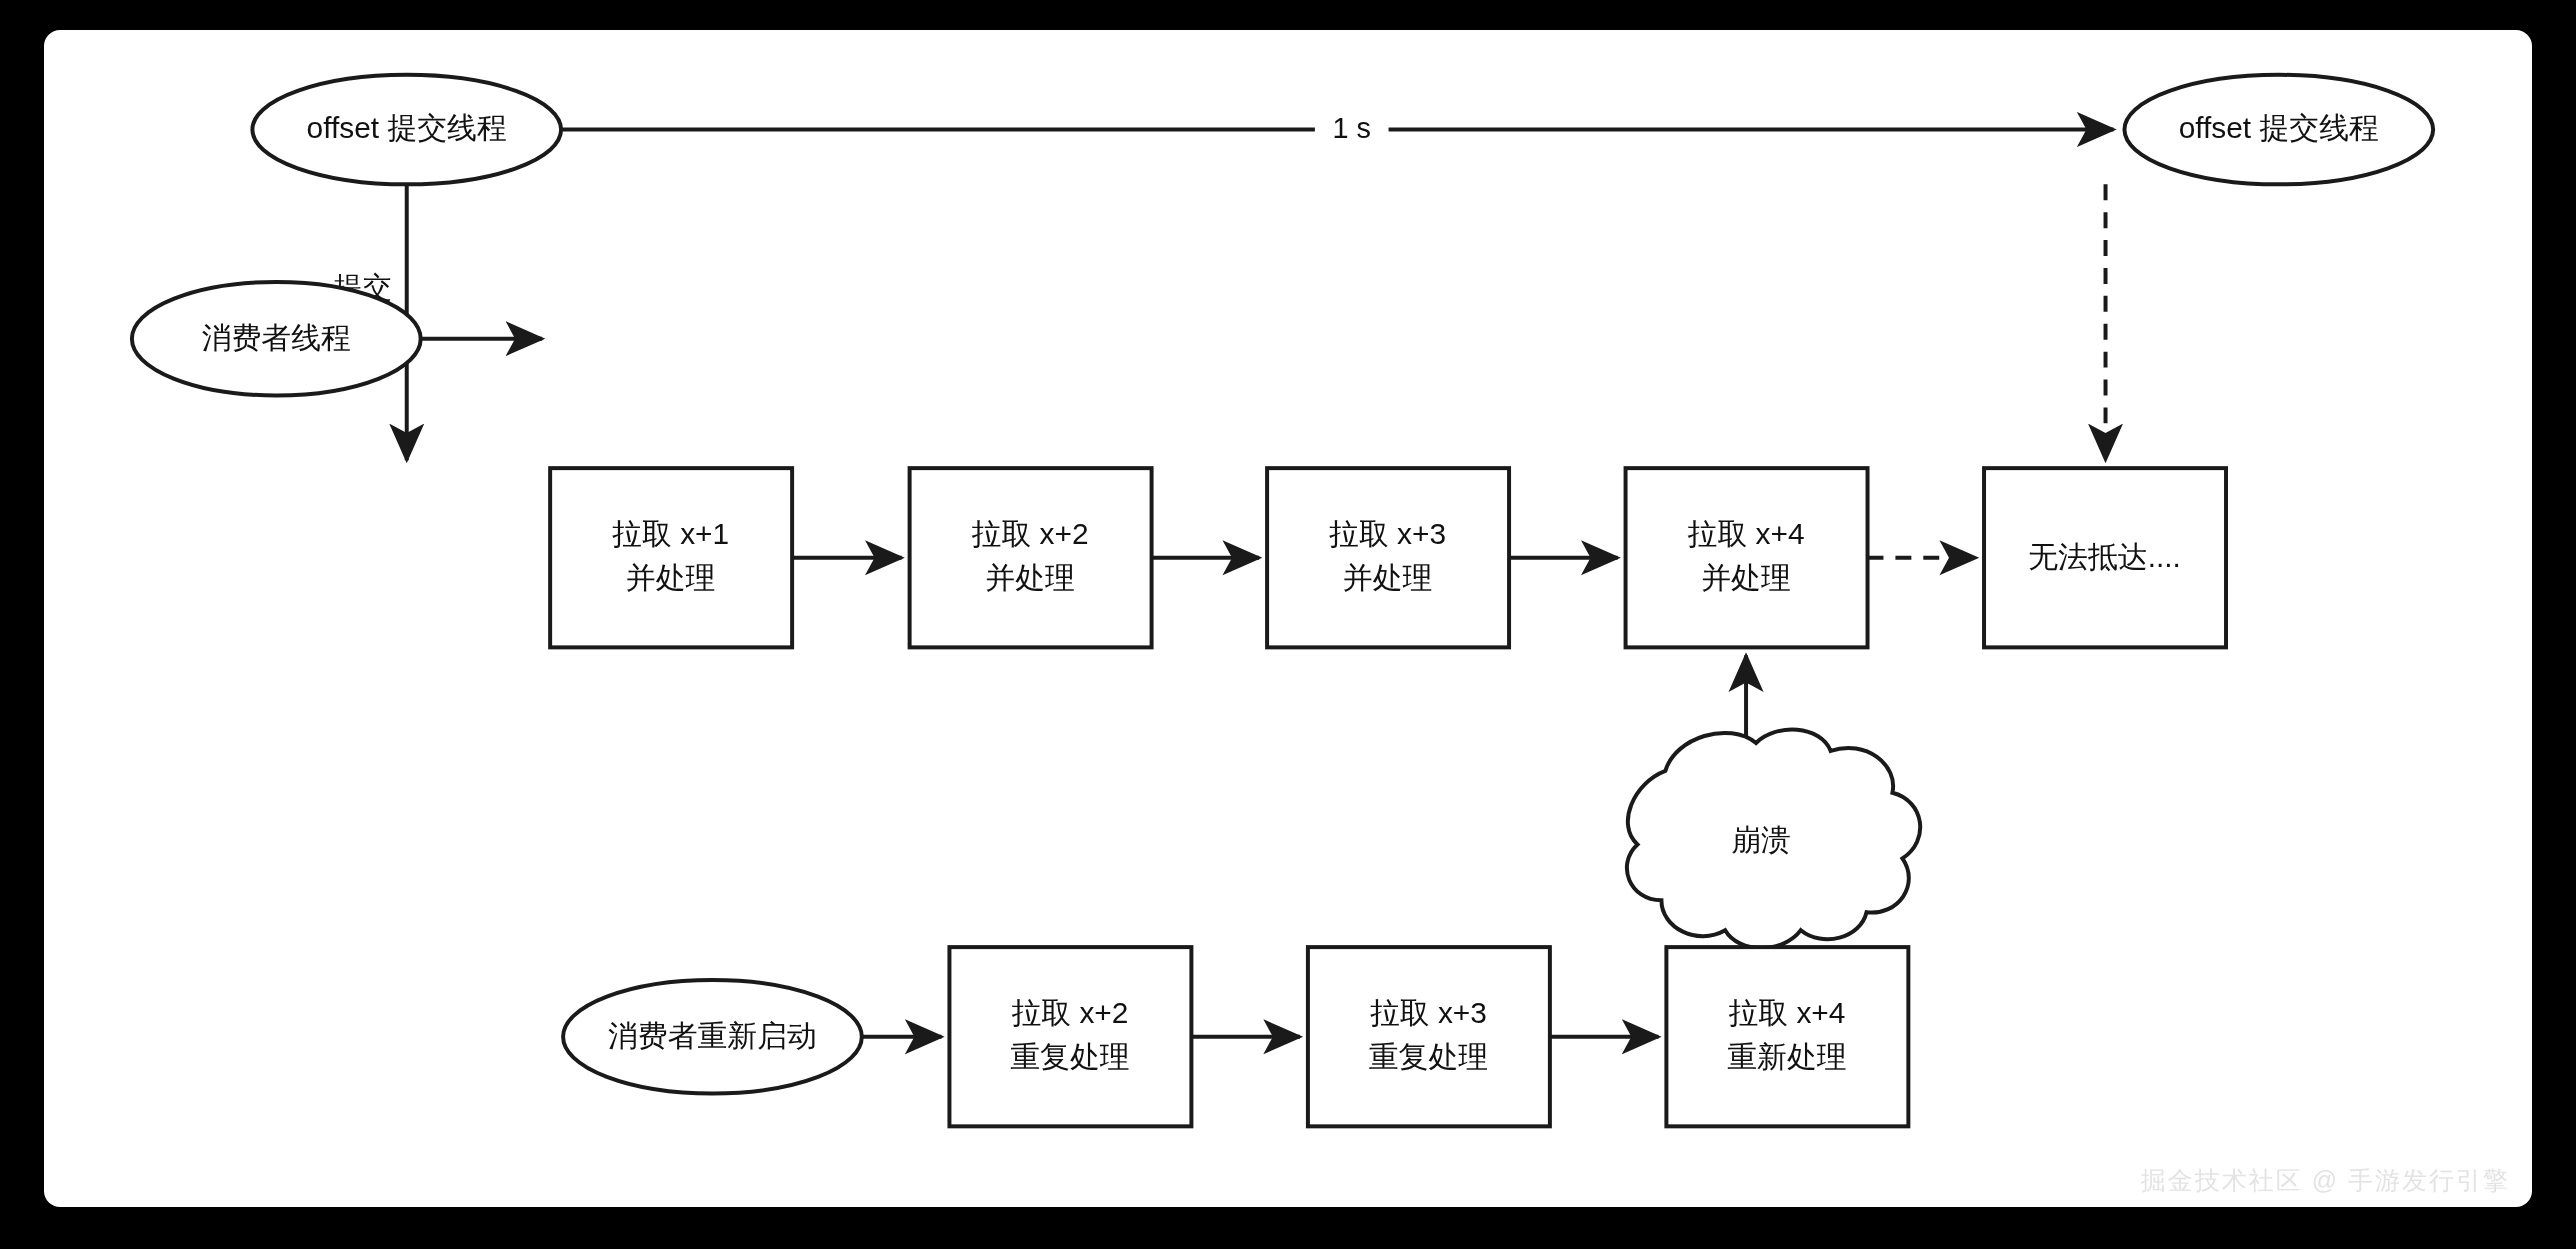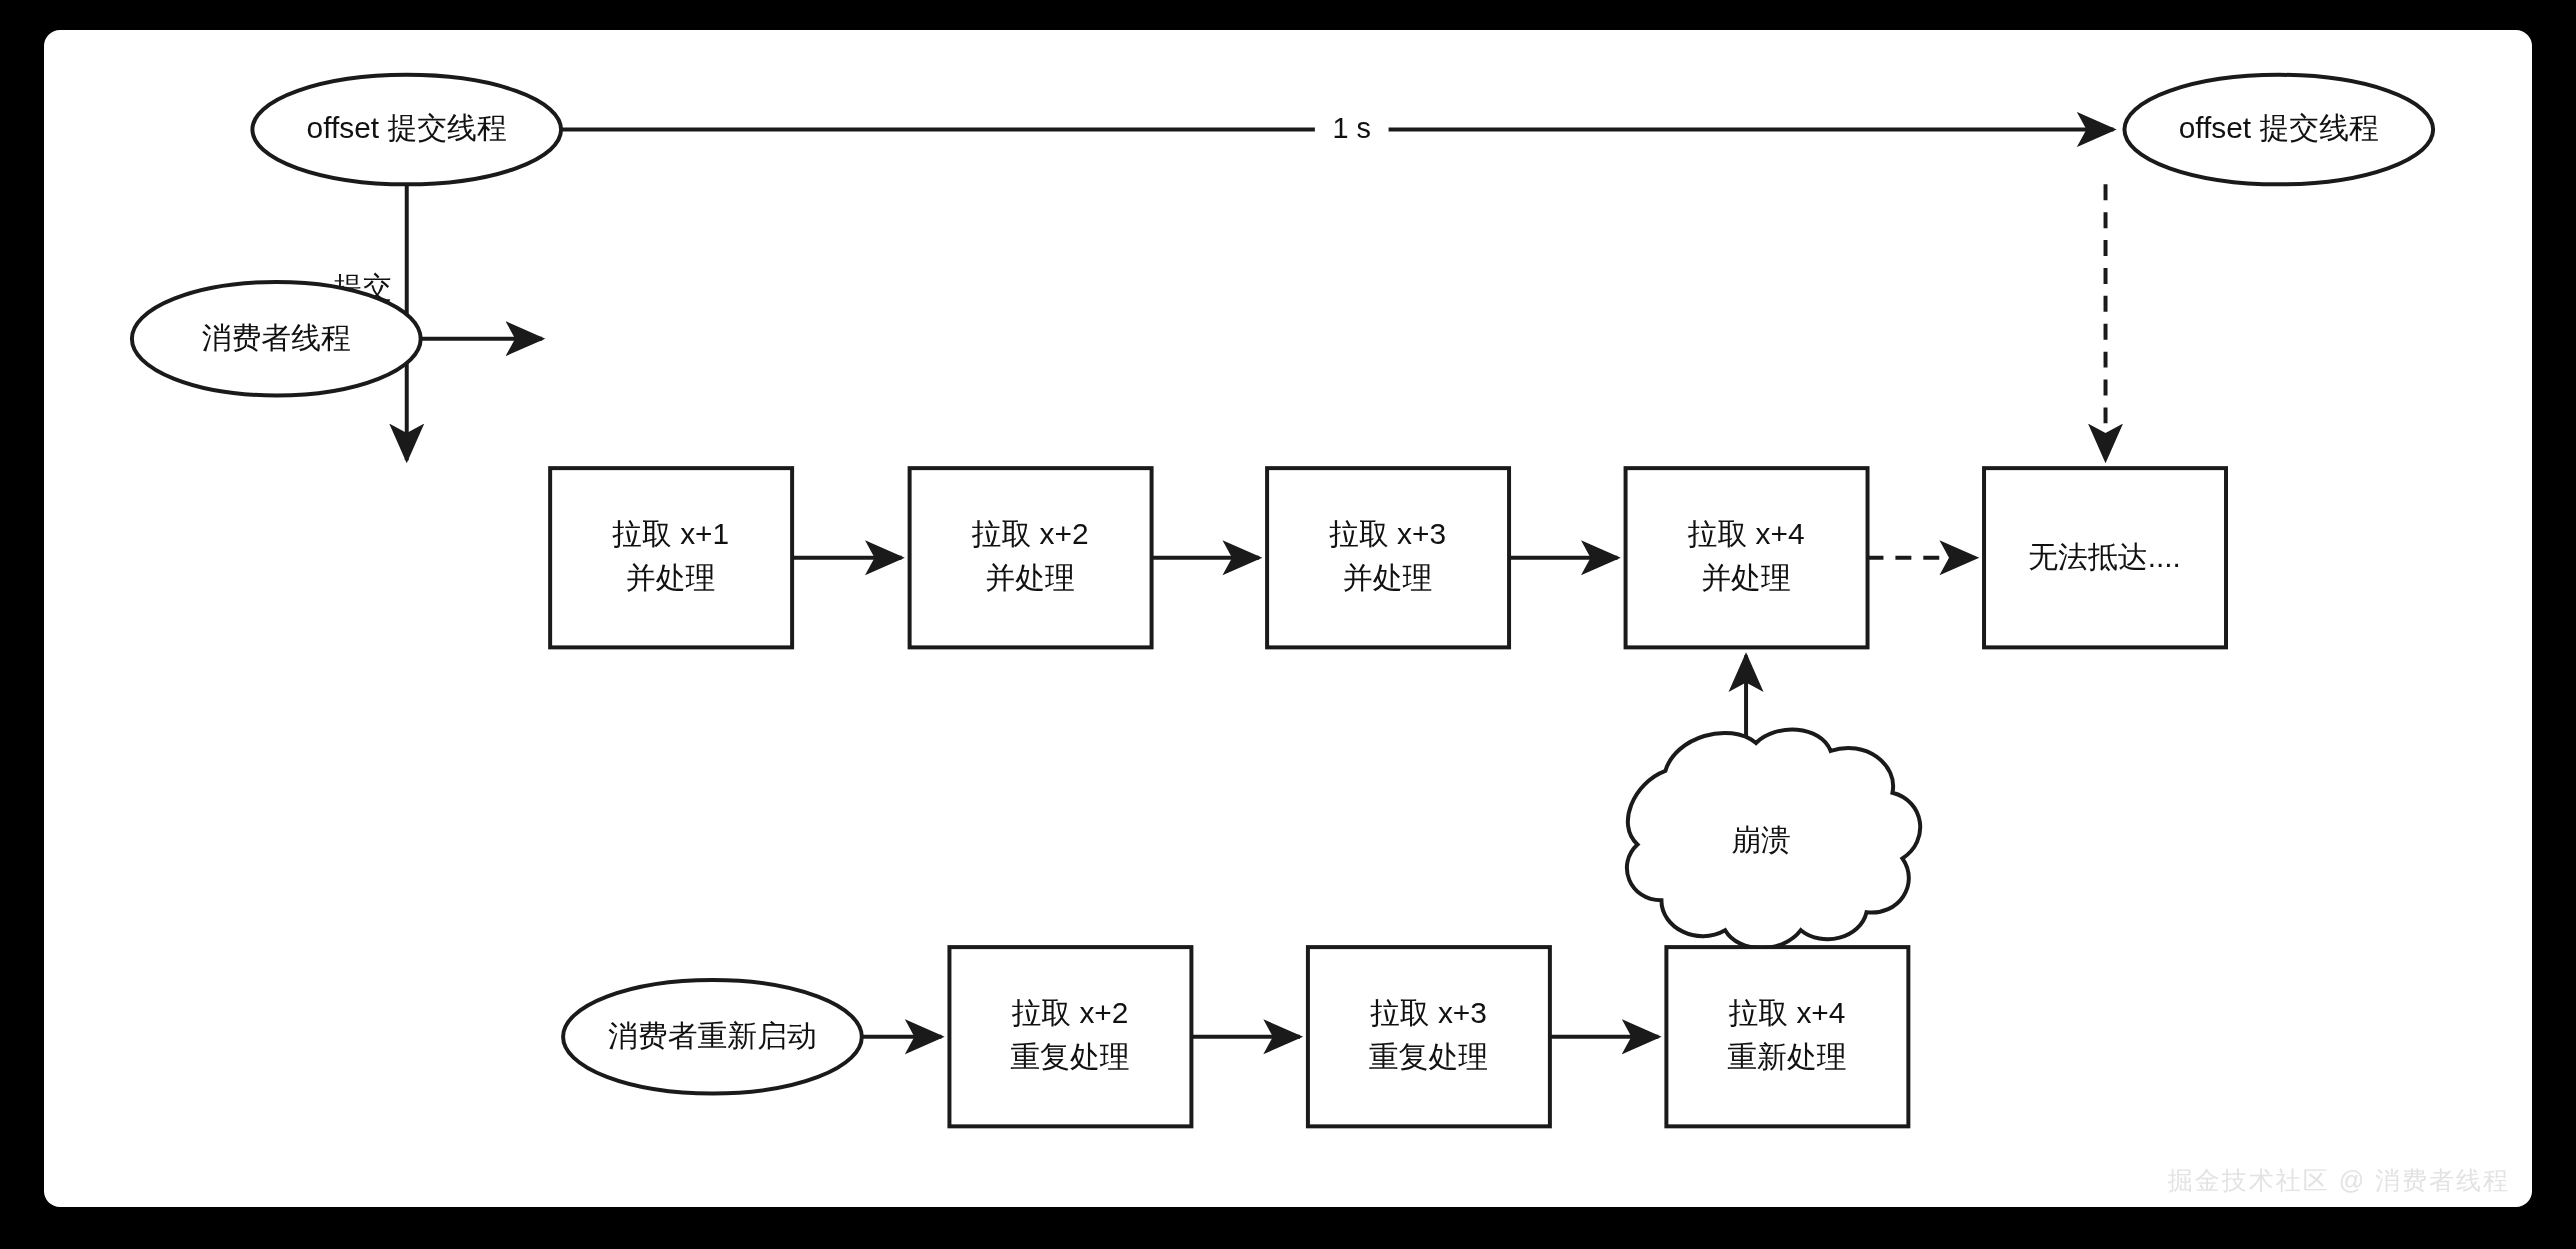--- a/index.html
+++ b/index.html
@@ -223,17 +223,17 @@
       </g>
 
       <g>
         <rect class="shape-stroke" x="1629" y="921" width="243" height="180"></rect>
         <text class="node-text" x="1750" y="989">拉取 x+4</text>
         <text class="node-text" x="1750" y="1033">重新处理</text>
       </g>
 
     </svg>
 
-    <div class="watermark">掘金技术社区 @ 消费者线程</div>
+    <div class="watermark">掘金技术社区 @ 手游发行引擎</div>
 
   </div>
 </div>
 
 
 </body></html>

